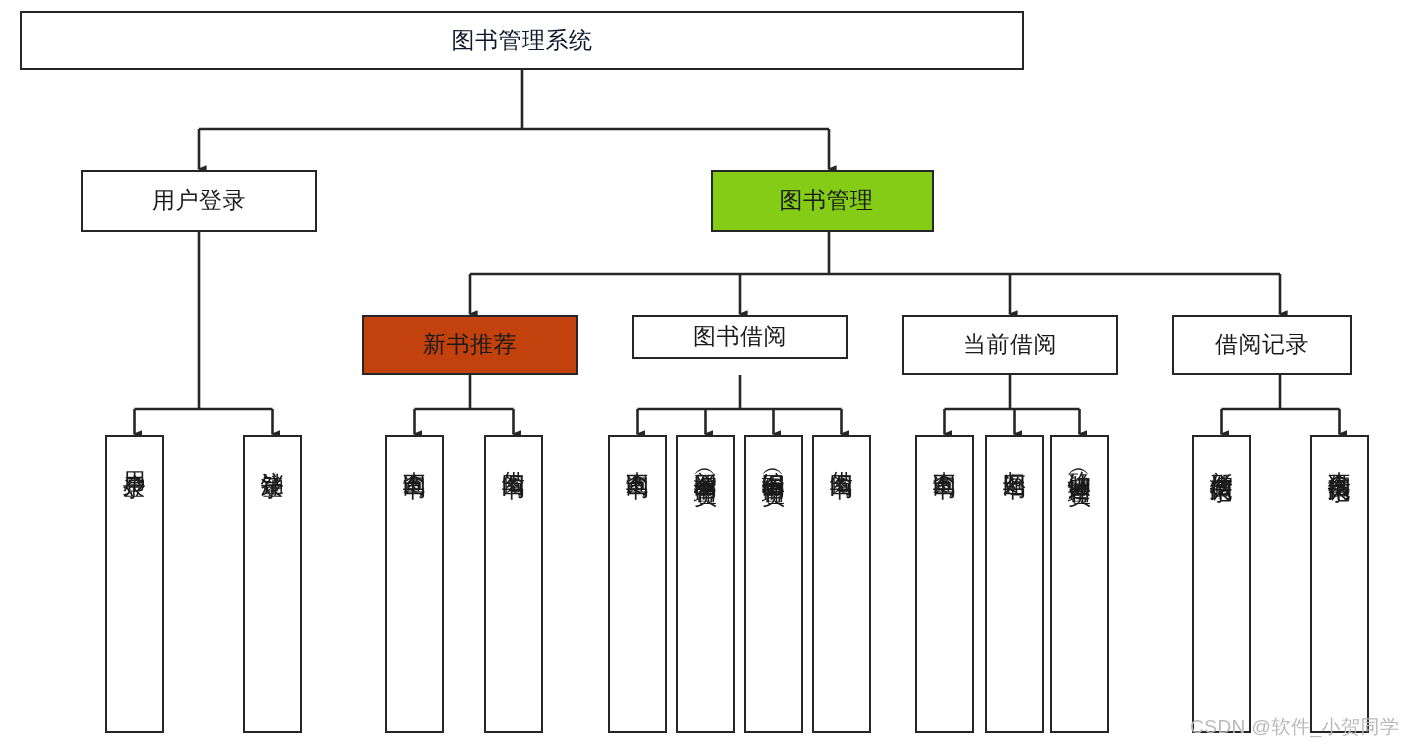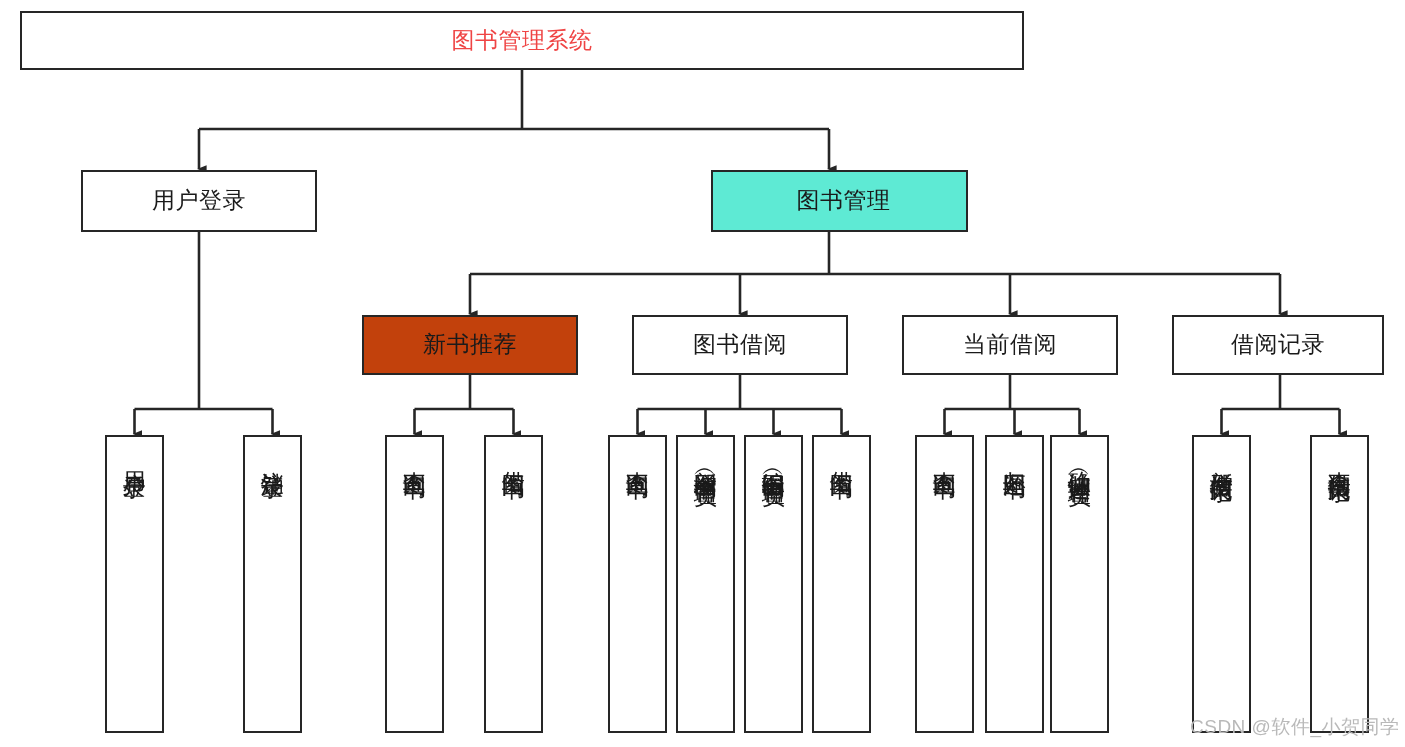--- a/index.html
+++ b/index.html
@@ -112,38 +112,38 @@
         <path d="M1079.5,409 L1079.5,434" marker-end="url(#arrowhead)"></path>
         <path d="M1280,375 L1280,409"></path>
         <path d="M1221.5,409 L1339.5,409"></path>
         <path d="M1221.5,409 L1221.5,434" marker-end="url(#arrowhead)"></path>
         <path d="M1339.5,409 L1339.5,434" marker-end="url(#arrowhead)"></path>
       </g>
   </svg>
 
   <div id="node-group">
       <div class="node horiz" style="left: 20px; top: 11px; width: 1004px; height: 59px; border-color: rgb(38, 38, 38); background: rgb(255, 255, 255);">
-        <span class="node-label" style="color: #ef4444;">图书管理系统</span>
+        <span class="node-label" style="color: #0f172a;">图书管理系统</span>
       </div>
       <div class="node horiz" style="left: 81px; top: 170px; width: 236px; height: 62px; border-color: rgb(38, 38, 38); background: rgb(255, 255, 255);">
         <span class="node-label" style="color: rgb(26, 26, 26);">用户登录</span>
       </div>
-      <div class="node horiz" style="left: 711px; top: 170px; width: 257px; height: 62px; border-color: rgb(38, 38, 38); background: #5eead4; padding-left: 8px;">
+      <div class="node horiz" style="left: 711px; top: 170px; width: 223px; height: 62px; border-color: rgb(38, 38, 38); background: #84cc16; padding-left: 8px;">
         <span class="node-label" style="color: rgb(26, 26, 26);">图书管理</span>
       </div>
       <div class="node horiz" style="left: 362px; top: 315px; width: 216px; height: 60px; border-color: rgb(38, 38, 38); background: #c2410c;">
         <span class="node-label" style="color: rgb(26, 26, 26);">新书推荐</span>
       </div>
-      <div class="node horiz" style="left: 632px; top: 315px; width: 216px; height: 60px; border-color: rgb(38, 38, 38); background: rgb(255, 255, 255);">
+      <div class="node horiz" style="left: 632px; top: 315px; width: 216px; height: 44px; border-color: rgb(38, 38, 38); background: rgb(255, 255, 255);">
         <span class="node-label" style="color: rgb(26, 26, 26);">图书借阅</span>
       </div>
       <div class="node horiz" style="left: 902px; top: 315px; width: 216px; height: 60px; border-color: rgb(38, 38, 38); background: rgb(255, 255, 255);">
         <span class="node-label" style="color: rgb(26, 26, 26); text-align: right;">当前借阅</span>
       </div>
-      <div class="node horiz" style="left: 1172px; top: 315px; width: 212px; height: 60px; border-color: rgb(38, 38, 38); background: rgb(255, 255, 255);">
+      <div class="node horiz" style="left: 1172px; top: 315px; width: 180px; height: 60px; border-color: rgb(38, 38, 38); background: rgb(255, 255, 255);">
         <span class="node-label" style="color: rgb(26, 26, 26);">借阅记录</span>
       </div>
       <div class="node vert" style="left: 105px; top: 435px; width: 59px; height: 298px; border-color: rgb(38, 38, 38); background: rgb(255, 255, 255);">
         <span class="node-label" style="color: rgb(26, 26, 26);">用户登录</span>
       </div>
       <div class="node vert" style="left: 243px; top: 435px; width: 59px; height: 298px; border-color: rgb(38, 38, 38); background: rgb(255, 255, 255);">
         <span class="node-label" style="color: rgb(26, 26, 26);">注销登录</span>
       </div>
       <div class="node vert" style="left: 385px; top: 435px; width: 59px; height: 298px; border-color: rgb(38, 38, 38); background: rgb(255, 255, 255);">
         <span class="node-label" style="color: rgb(26, 26, 26);">查询图书</span>

